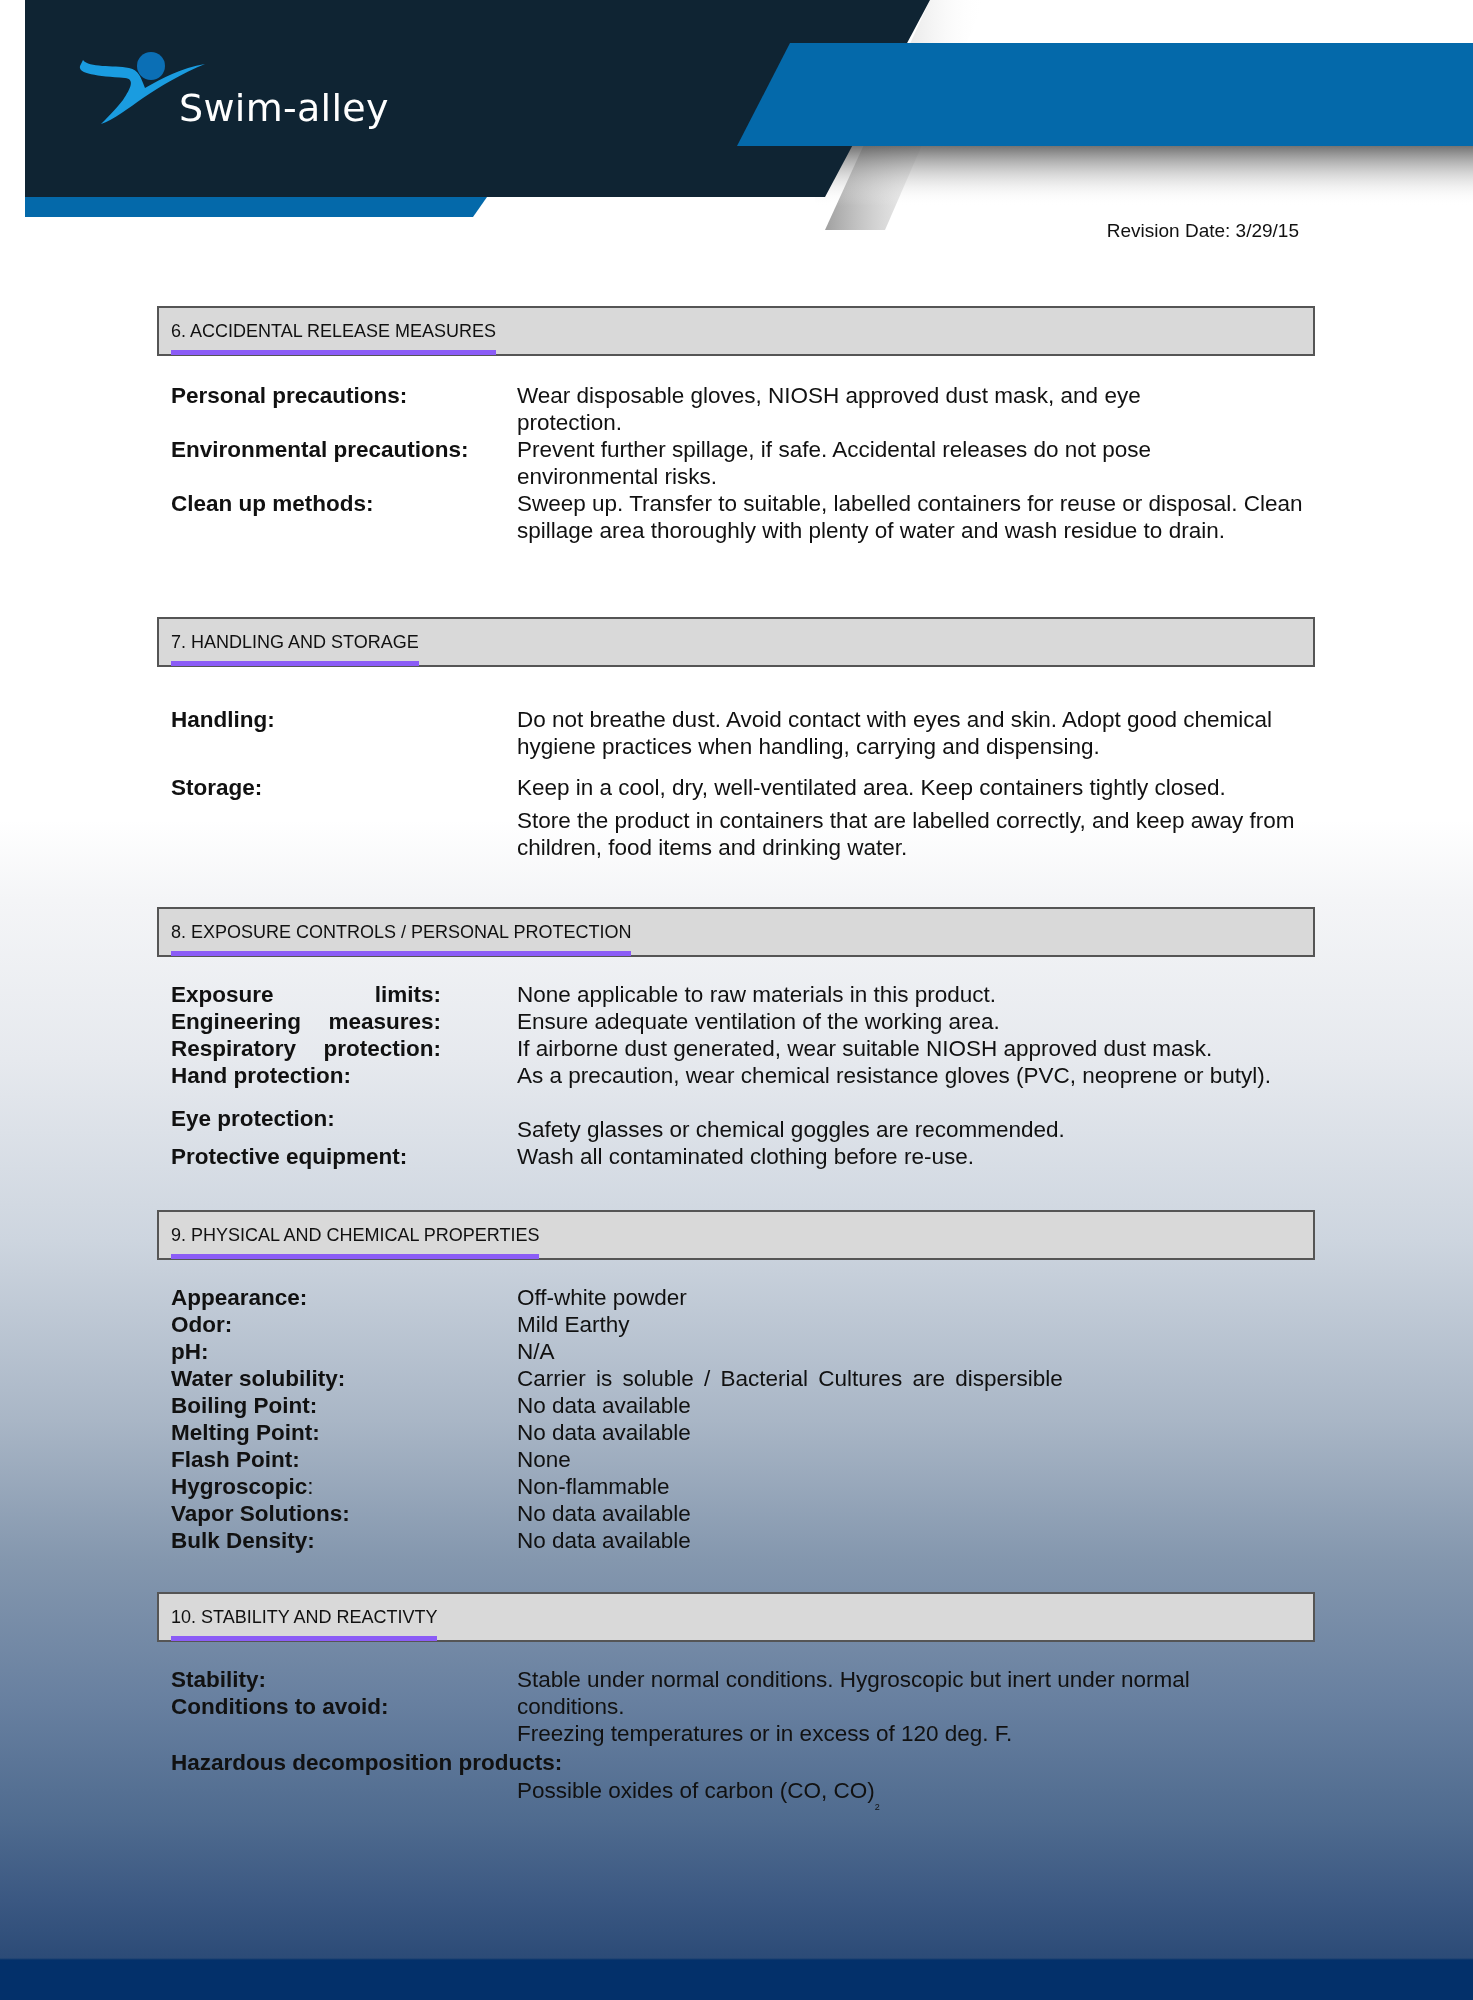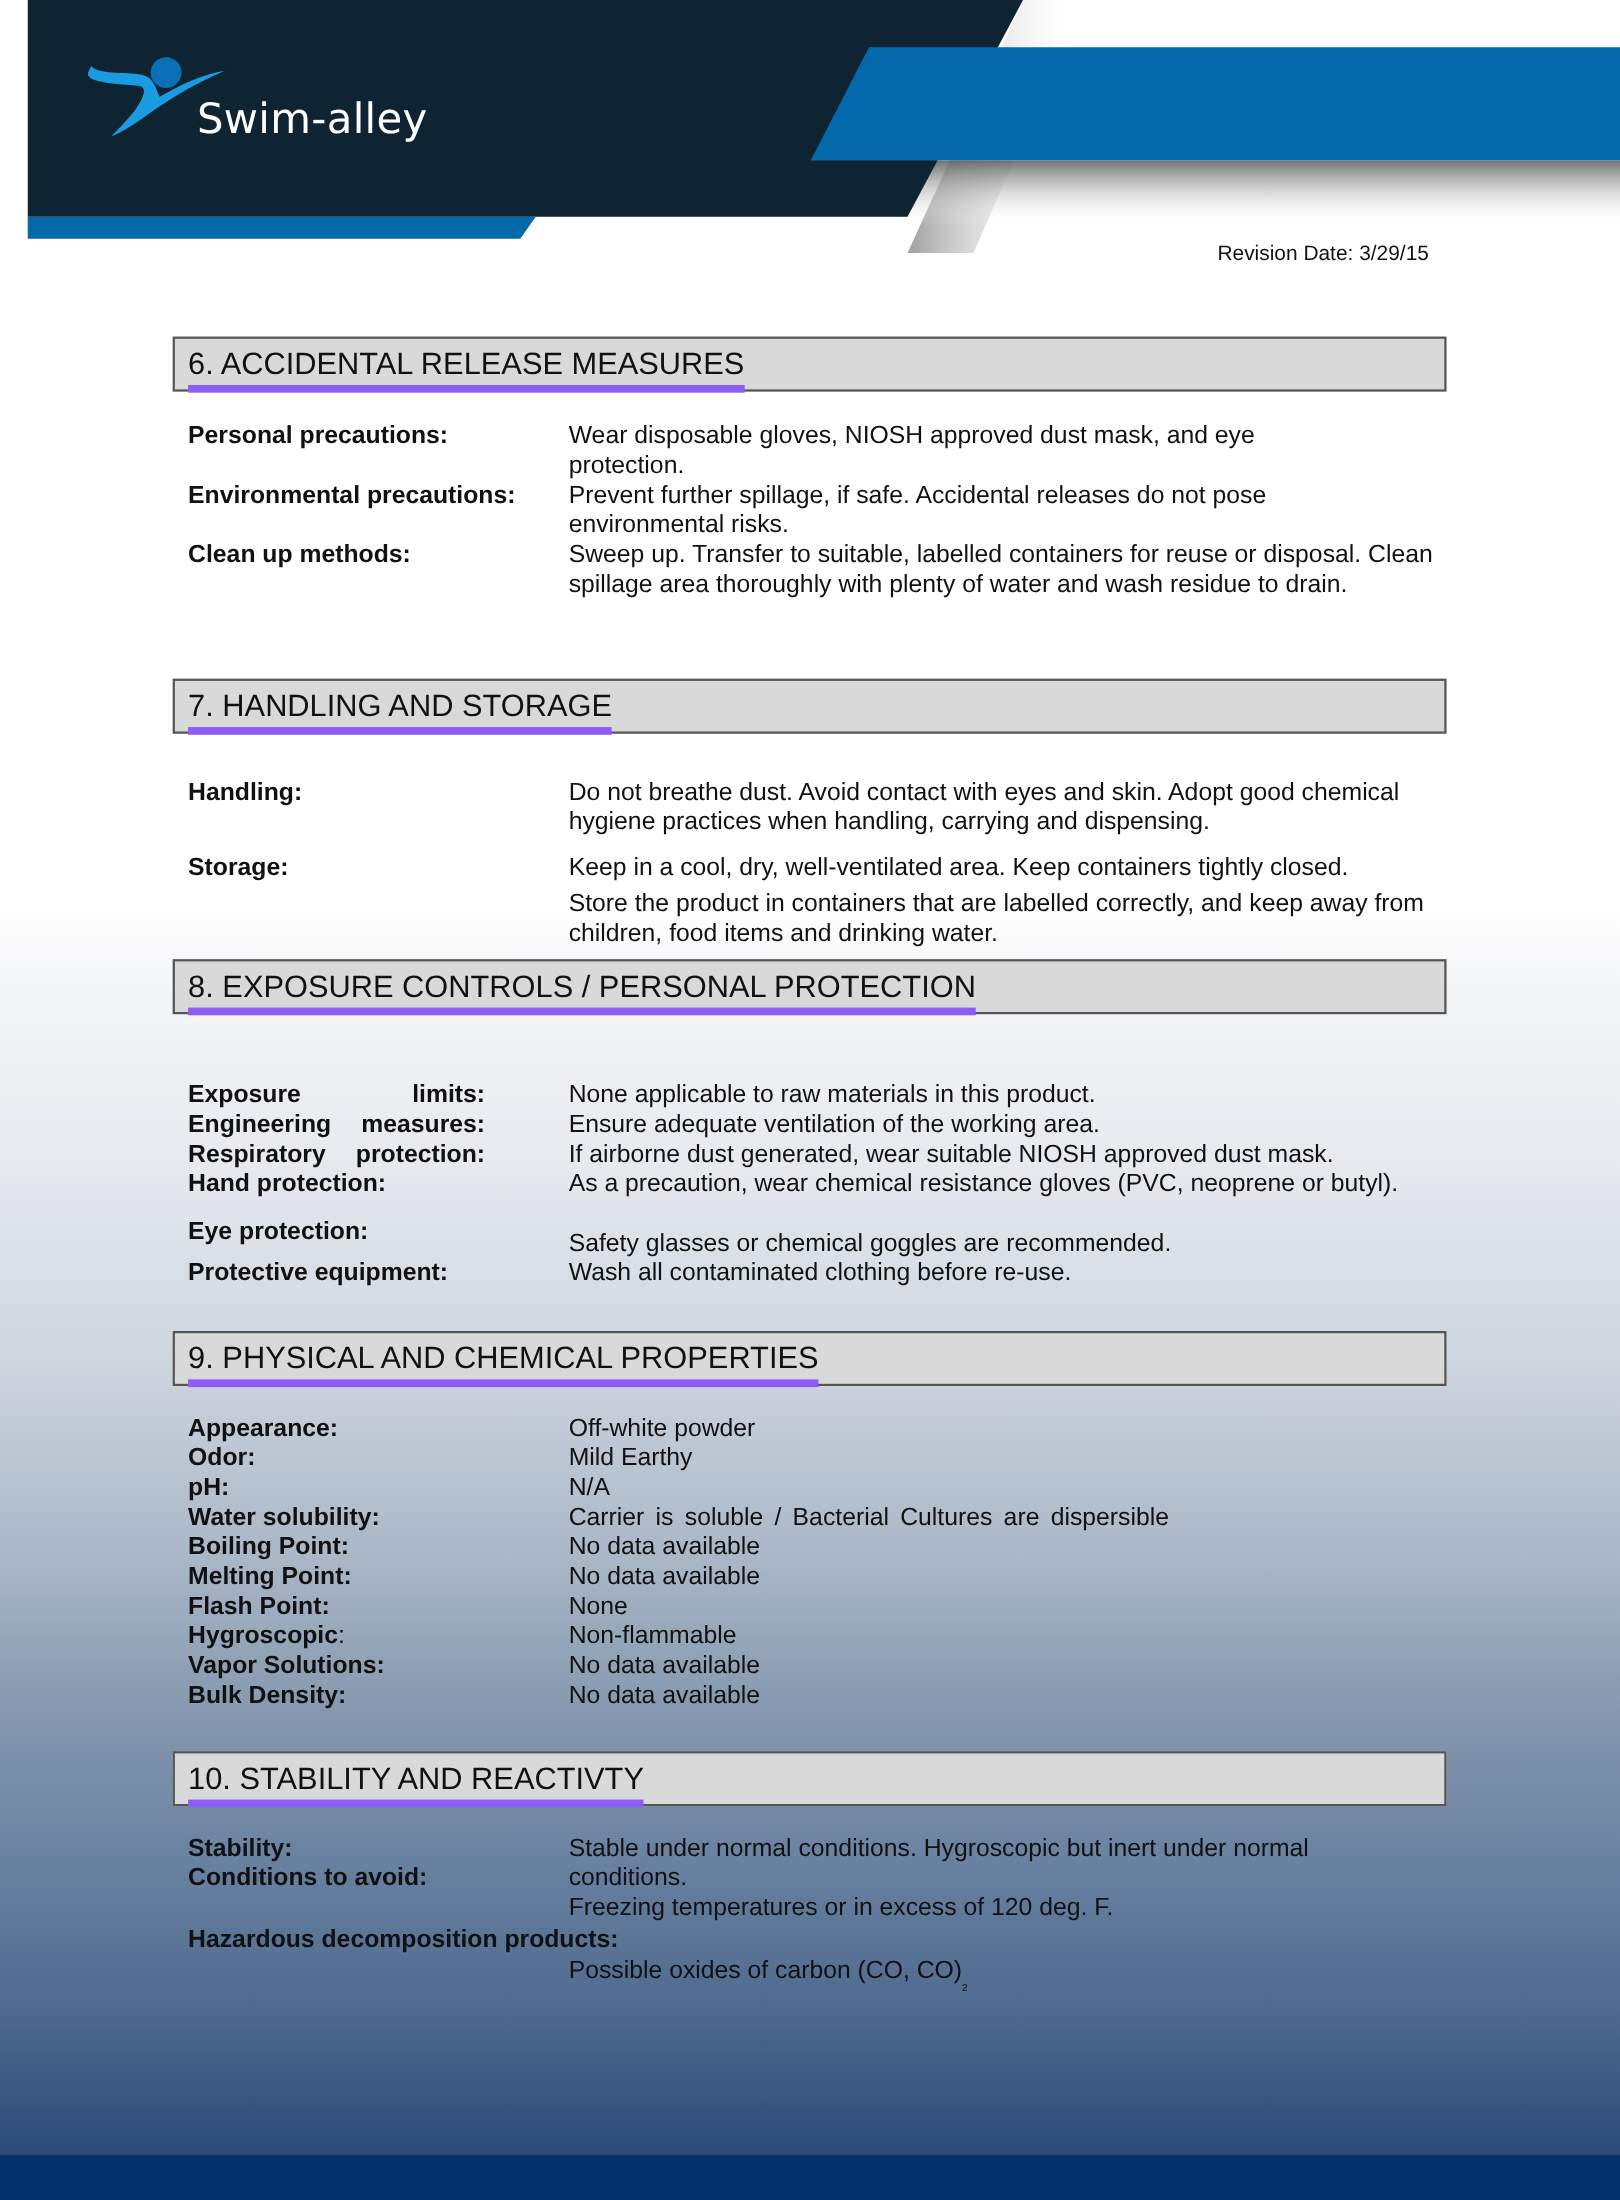--- a/index.html
+++ b/index.html
@@ -35,22 +35,22 @@
     font-size: 19px; color: #111;
   }
 
   
   .section-head {
     position: absolute; left: 157px; width: 1158px; height: 50px;
     background: #d9d9d9; border: 2px solid #555;
   }
   .section-head .ttl {
     position: absolute; left: 12px; top: 6px;
-    font-size: 28px; color: #111; line-height: 34px;
-    padding-bottom: 2px; border-bottom: 7px solid #8b5cf6;
+    font-size: 18px; color: #111; line-height: 34px;
+    padding-bottom: 2px; border-bottom: 5px solid #8b5cf6;
   }
 
   .row { position: absolute; left: 171px; width: 1150px; font-size: 22.5px; line-height: 27px; }
   .row .lbl { position: absolute; left: 0; top: 0; font-weight: bold; white-space: nowrap; }
   .row .val { position: absolute; left: 346px; top: 0; width: 800px; }
   .lbl-spread { display: flex; justify-content: space-between; width: 270px; }
   sub.tiny { font-size: 9px; vertical-align: -12px; }
 </style>
 </head>
 <body>
@@ -114,21 +114,21 @@
   <span class="val" style="width:760px;">Do not breathe dust. Avoid contact with eyes and skin. Adopt good chemical hygiene practices when handling, carrying and dispensing.</span>
 </div>
 <div class="row" style="top:774px;">
   <span class="lbl">Storage:</span>
   <span class="val">Keep in a cool, dry, well-ventilated area. Keep containers tightly closed.</span>
 </div>
 <div class="row" style="top:807px;">
   <span class="val">Store the product in containers that are labelled correctly, and keep away from children, food items and drinking water.</span>
 </div>
 
-<div class="section-head" style="top:872px;">
+<div class="section-head" style="top:907px;">
   <span class="ttl">8. EXPOSURE CONTROLS / PERSONAL PROTECTION</span>
 </div>
 <div class="row" style="top:981px;">
   <span class="lbl lbl-spread">
     <span>Exposure</span>
     <span>limits:</span>
   </span>
   <span class="val">None applicable to raw materials in this product.</span>
 </div>
 <div class="row" style="top:1008px;">

